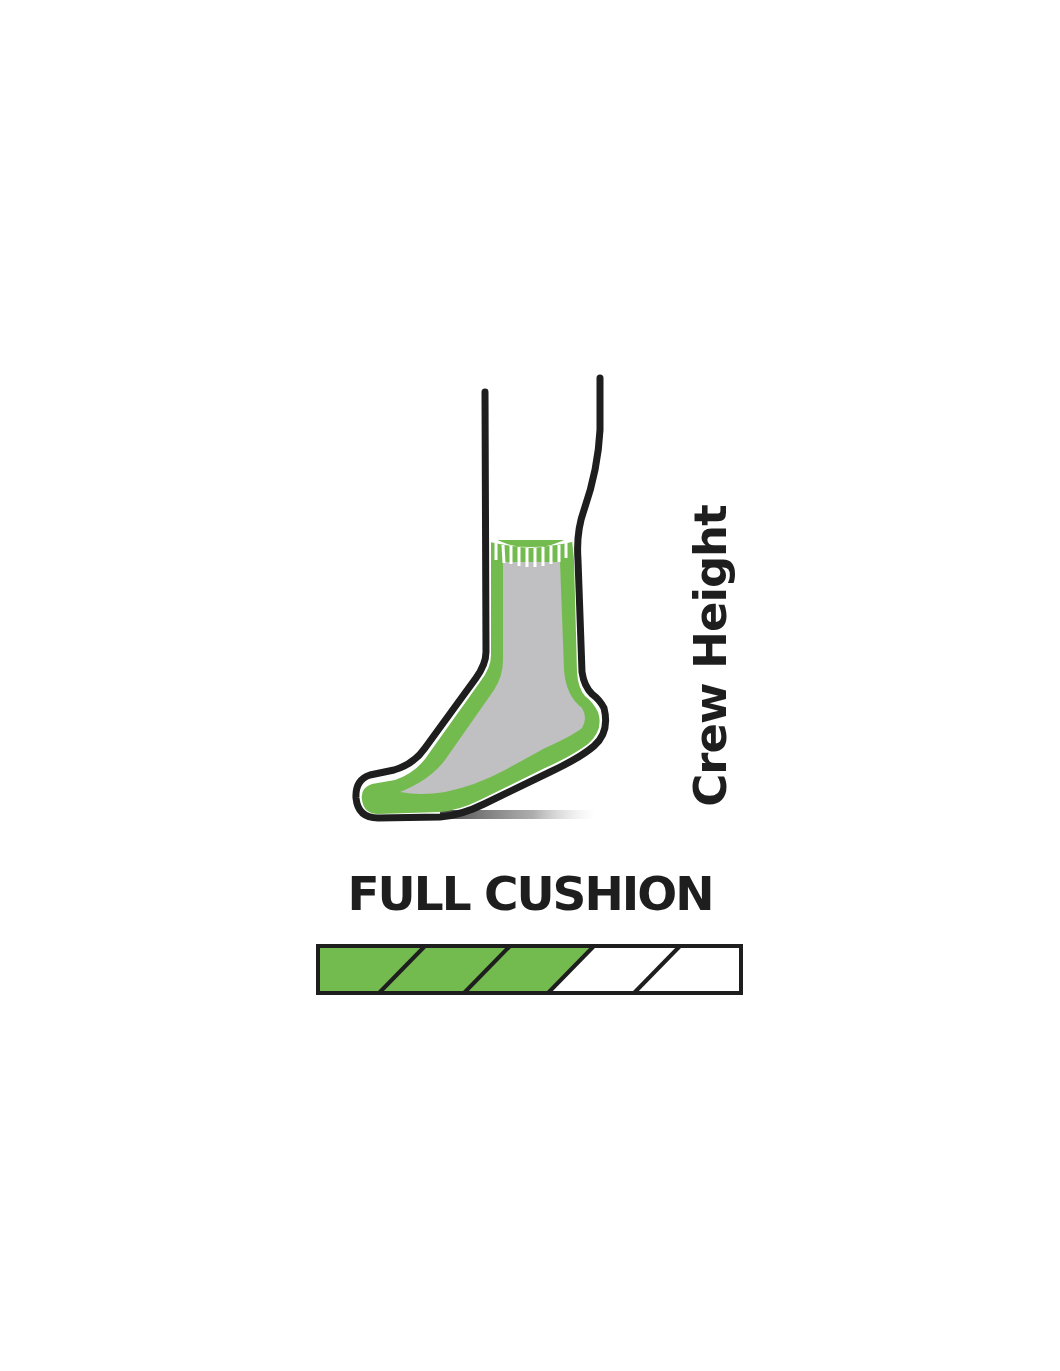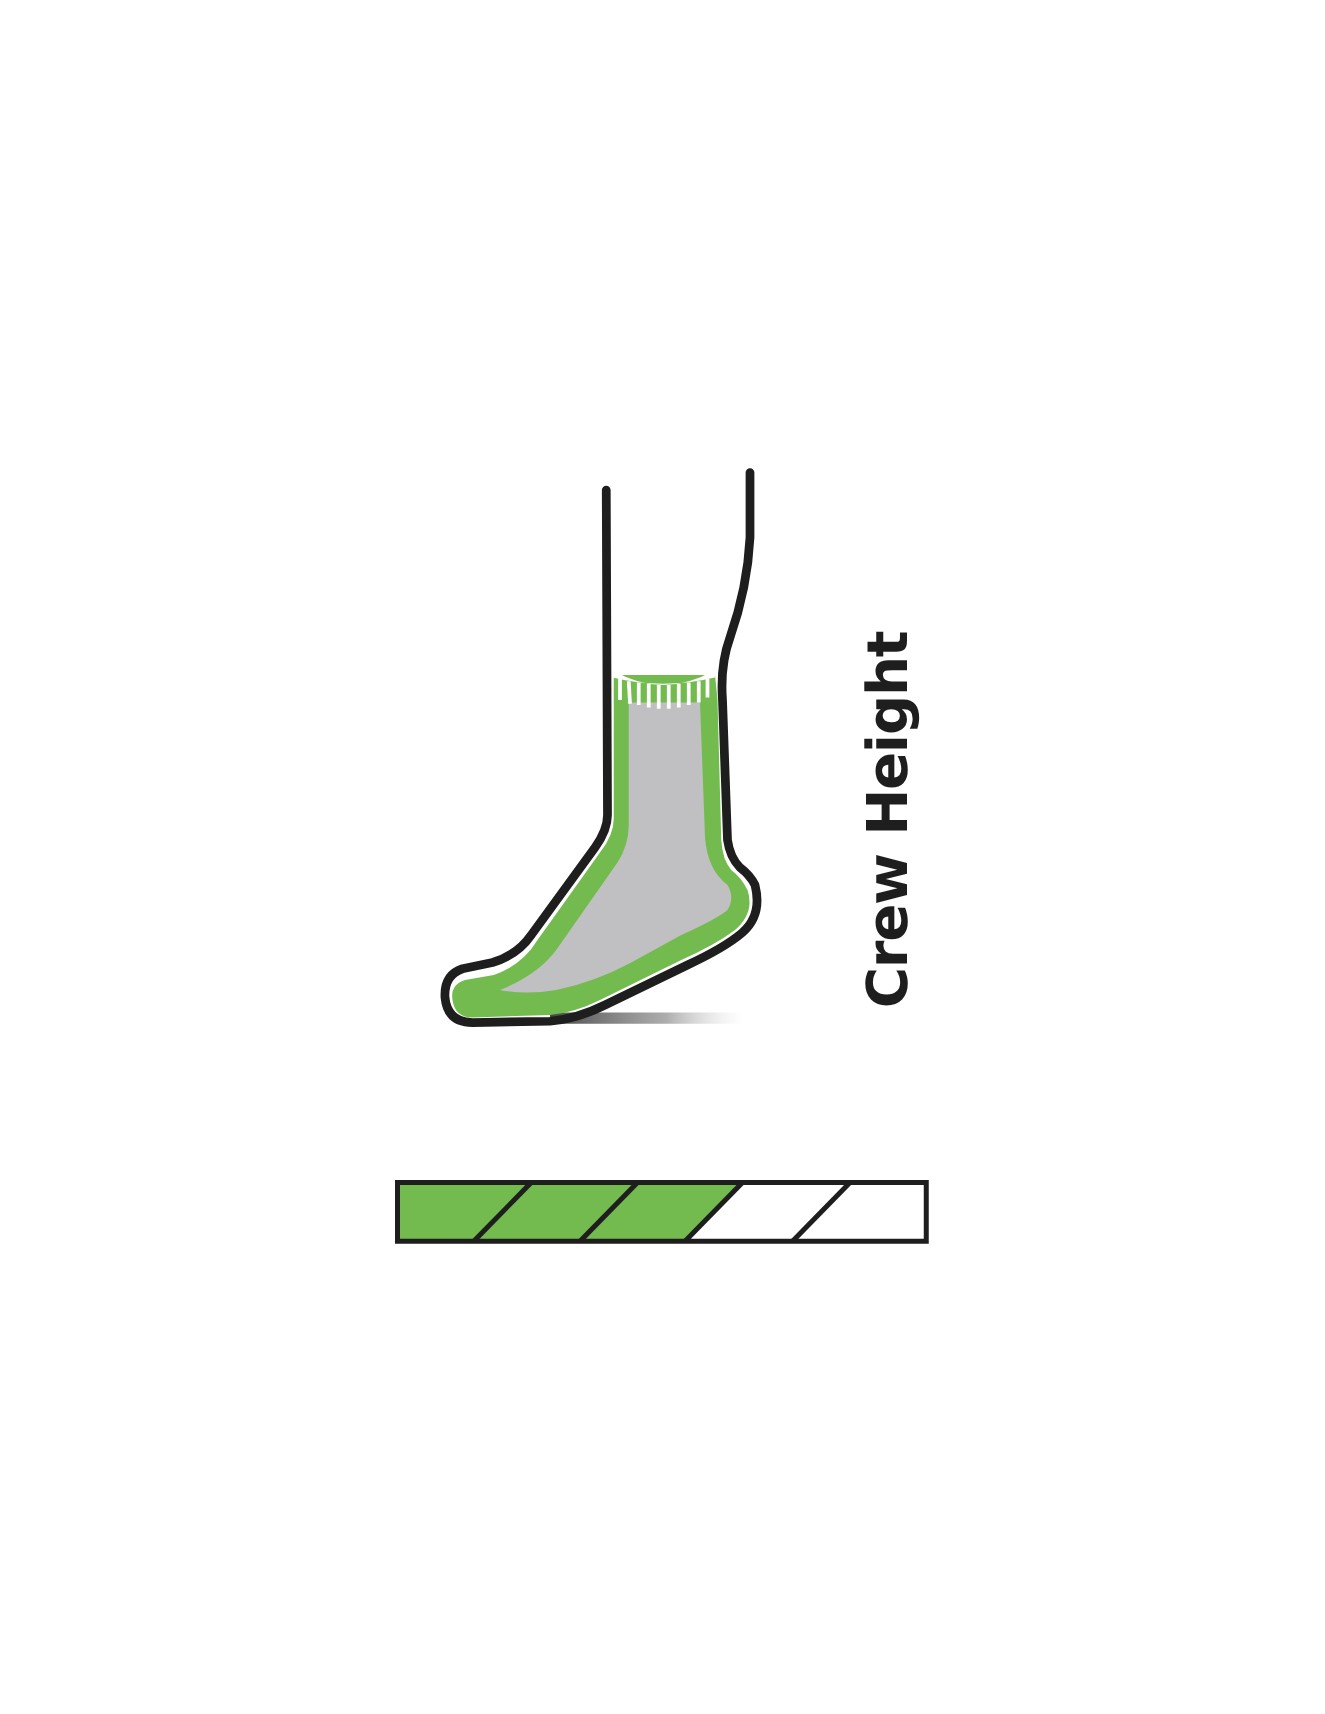--- a/index.html
+++ b/index.html
@@ -115,13 +115,14 @@
       <polygon points="510,946 594,946 548,993 464,993" fill="#74bb4f"></polygon>
       <line x1="425" y1="946" x2="379" y2="993" stroke="#1e1e1e" stroke-width="4"></line>
       <line x1="510" y1="946" x2="464" y2="993" stroke="#1e1e1e" stroke-width="4"></line>
       <line x1="594" y1="946" x2="548" y2="993" stroke="#1e1e1e" stroke-width="4"></line>
       <line x1="680" y1="946" x2="634" y2="993" stroke="#1e1e1e" stroke-width="4"></line>
       <rect x="318" y="946" width="423" height="47" fill="none" stroke="#1e1e1e" stroke-width="4"></rect>
     </g>
   </svg>
 
   <div class="height-label">Crew Height</div>
+  <div class="cushion-title">FULL CUSHION</div>
 </div>
 
 </body></html>

